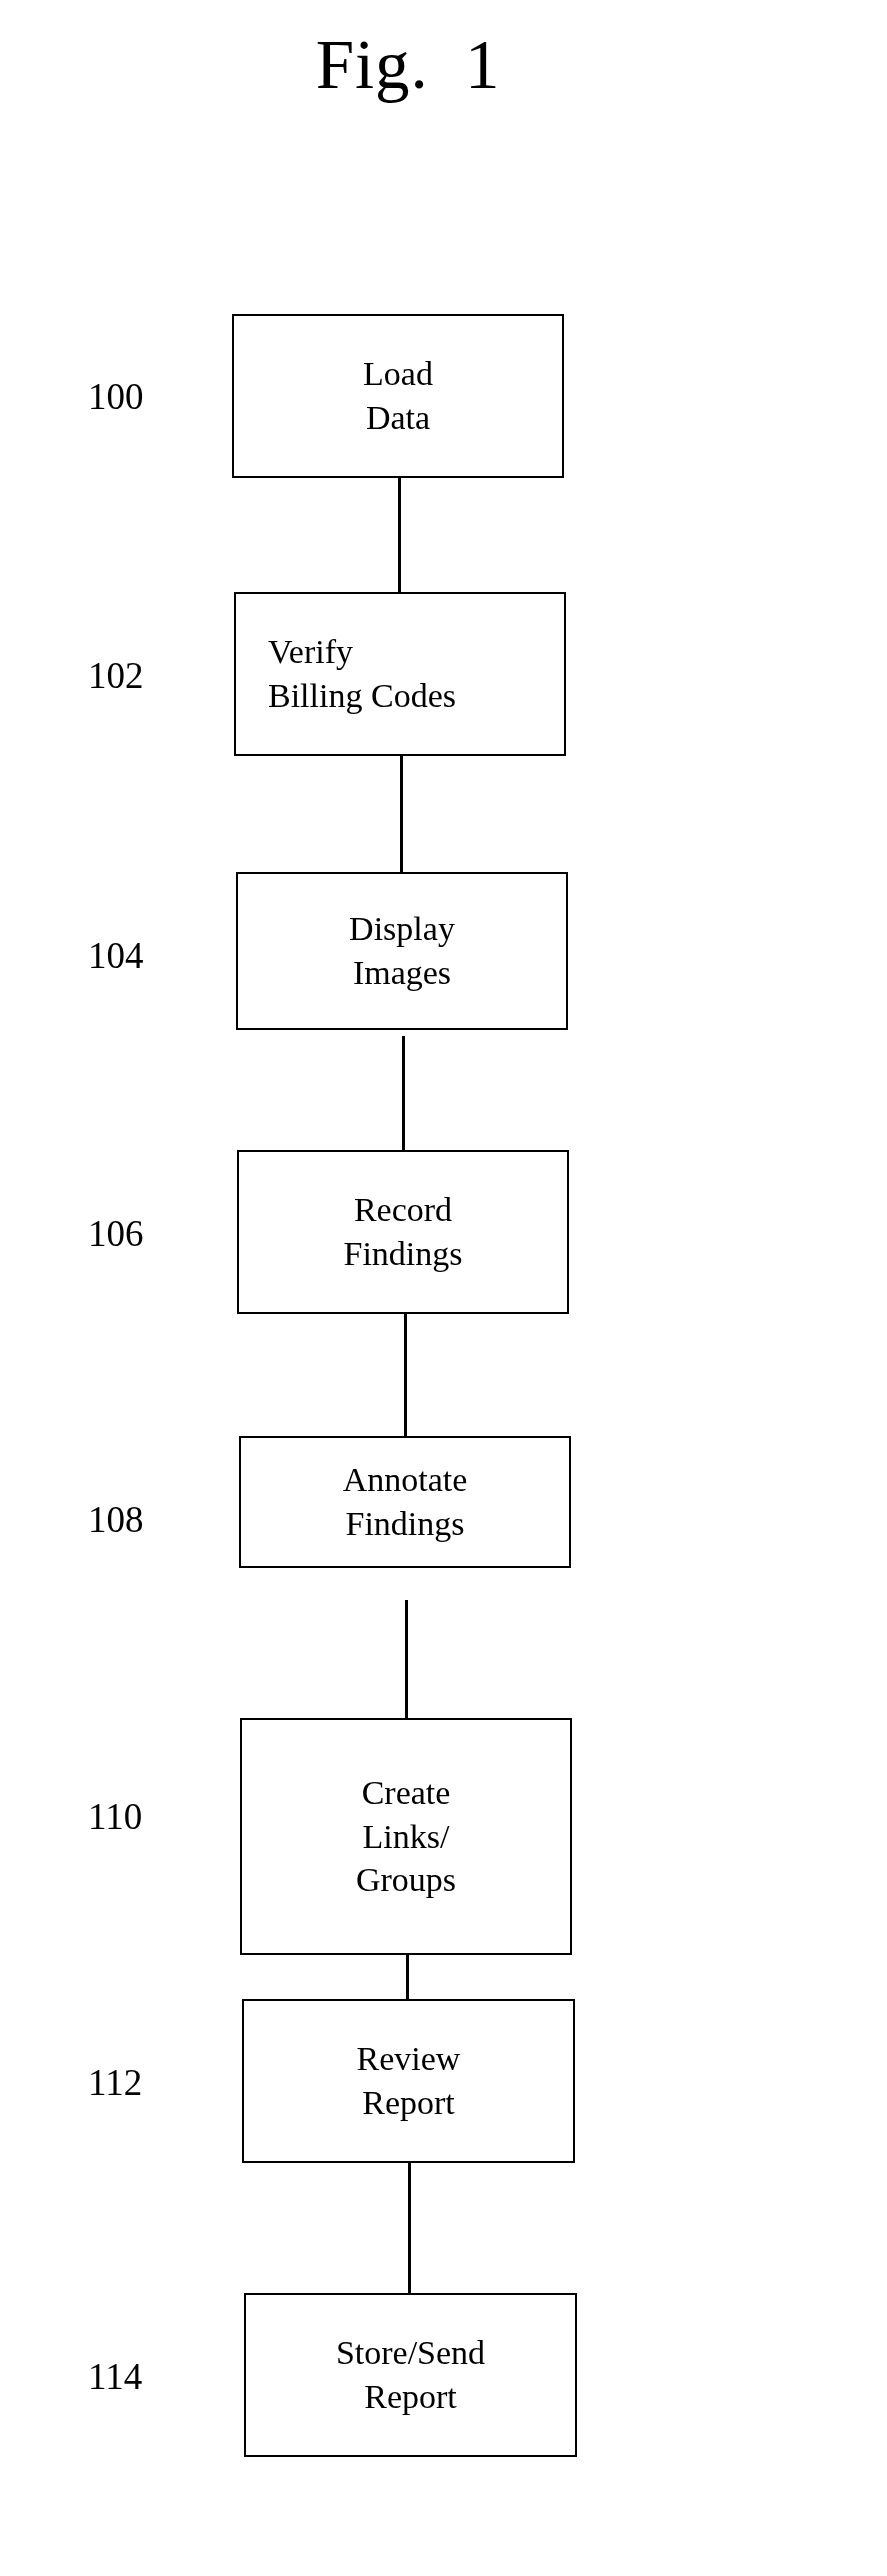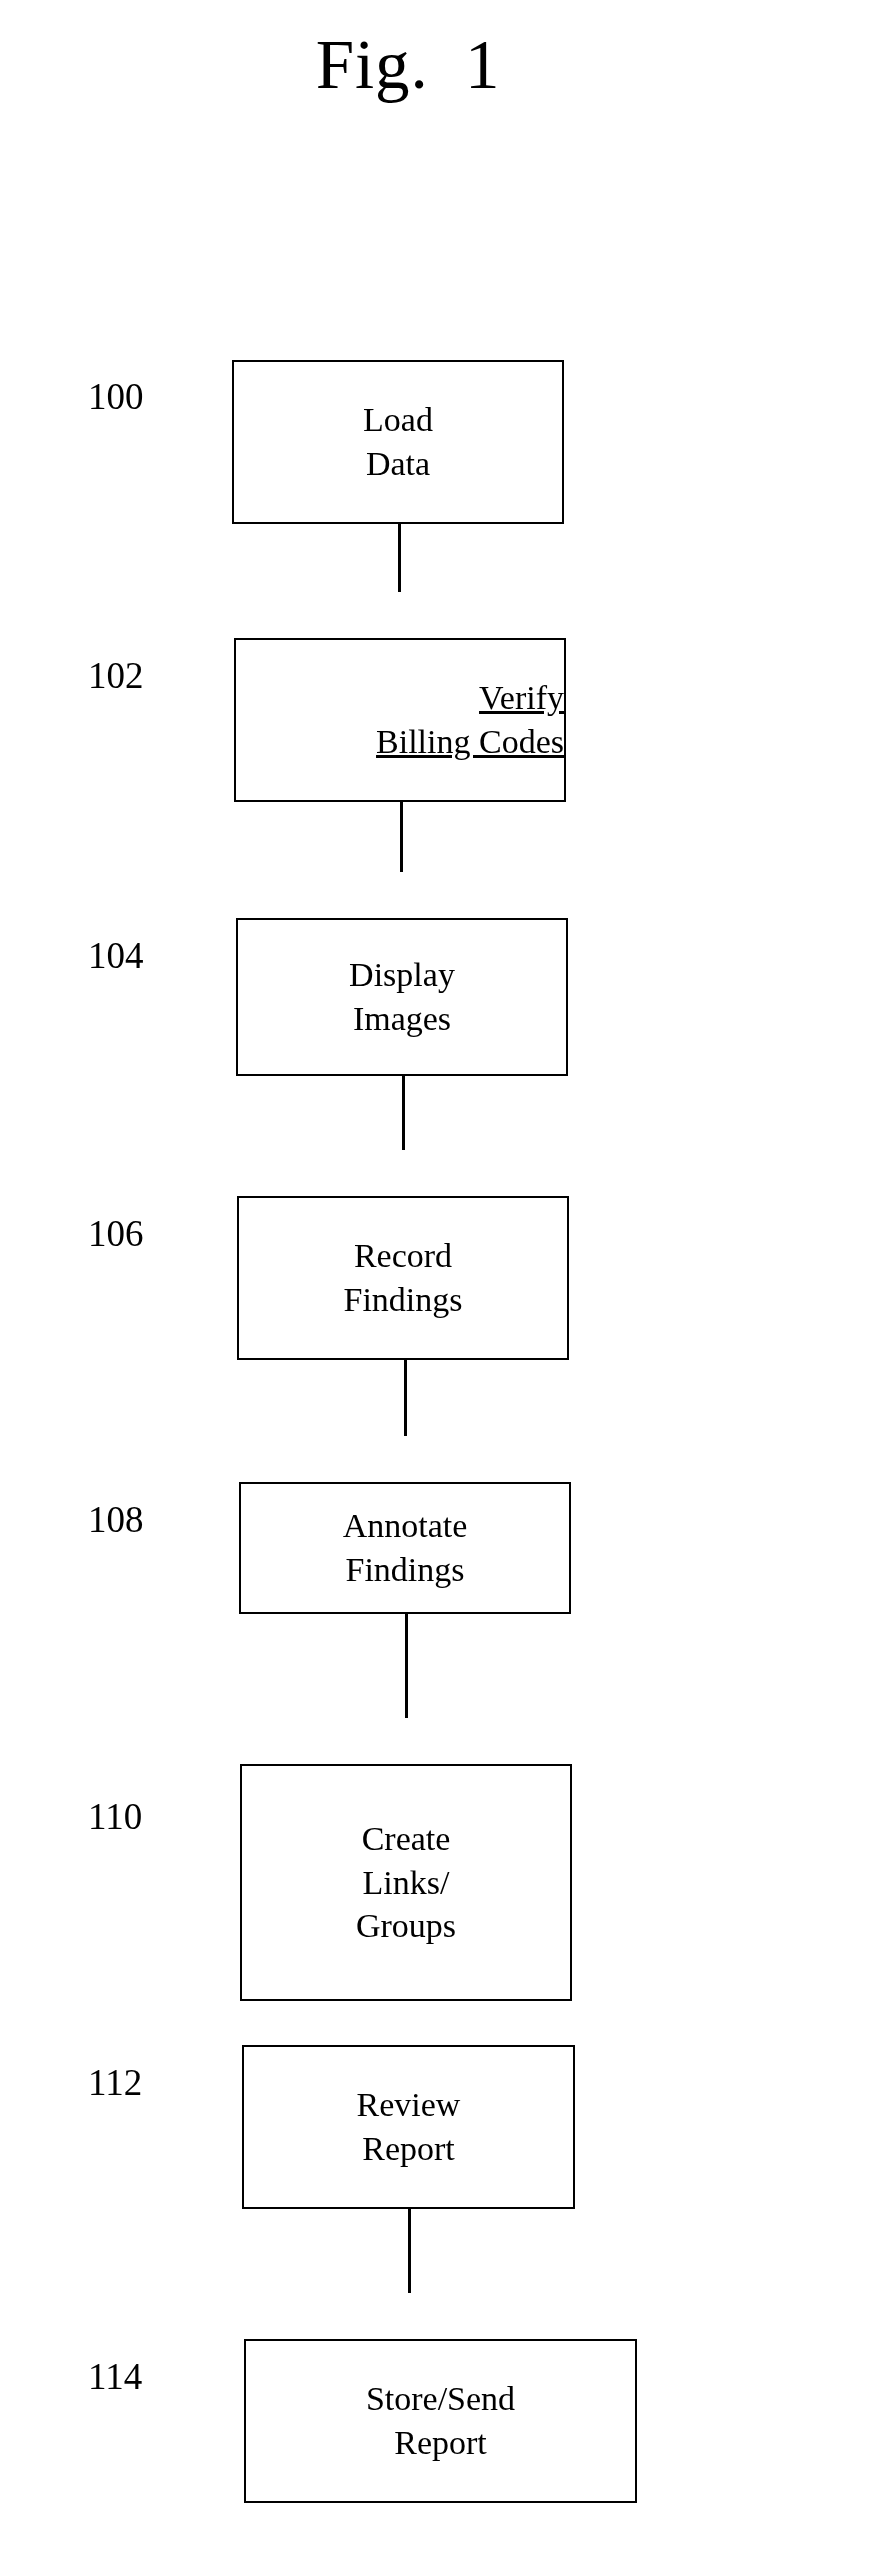--- a/index.html
+++ b/index.html
@@ -32,33 +32,31 @@
   }
   .flow-node {
     position: absolute;
     box-sizing: border-box;
     border: 2.8px solid #000000;
     background: #ffffff;
     display: flex;
     flex-direction: column;
     align-items: center;
     justify-content: center;
-    margin-top: 46px;
   }
   .flow-node .node-line {
     font-size: 34px;
     line-height: 1.28;
     white-space: pre;
     text-align: center;
   }
   
   .flow-node.align-block {
-    align-items: flex-end;
-    padding-left: 48px;
-    text-decoration: underline;
+    align-items: flex-start;
+    padding-left: 32px;
   }
   .flow-node.align-block .node-line {
     text-align: left;
   }
   .ref-number {
     position: absolute;
     font-size: 37px;
     line-height: 1;
     white-space: pre;
     text-align: left;
@@ -108,21 +106,21 @@
       </div>
       <div class="flow-node" style="left: 240px; top: 1718px; width: 332px; height: 237px;">
         <div class="node-line">Create</div>
         <div class="node-line">Links/</div>
         <div class="node-line">Groups</div>
       </div>
       <div class="flow-node" style="left: 242px; top: 1999px; width: 333px; height: 164px;">
         <div class="node-line">Review</div>
         <div class="node-line">Report</div>
       </div>
-      <div class="flow-node" style="left: 244px; top: 2293px; width: 393px; height: 164px;">
+      <div class="flow-node" style="left: 244px; top: 2293px; width: 333px; height: 164px;">
         <div class="node-line">Store/Send</div>
         <div class="node-line">Report</div>
       </div>
     </div>
   <div id="ref-layer">
       <div class="ref-number" style="left: 88px; top: 378px;">100</div>
       <div class="ref-number" style="left: 88px; top: 657px;">102</div>
       <div class="ref-number" style="left: 88px; top: 937px;">104</div>
       <div class="ref-number" style="left: 88px; top: 1215px;">106</div>
       <div class="ref-number" style="left: 88px; top: 1501px;">108</div>

